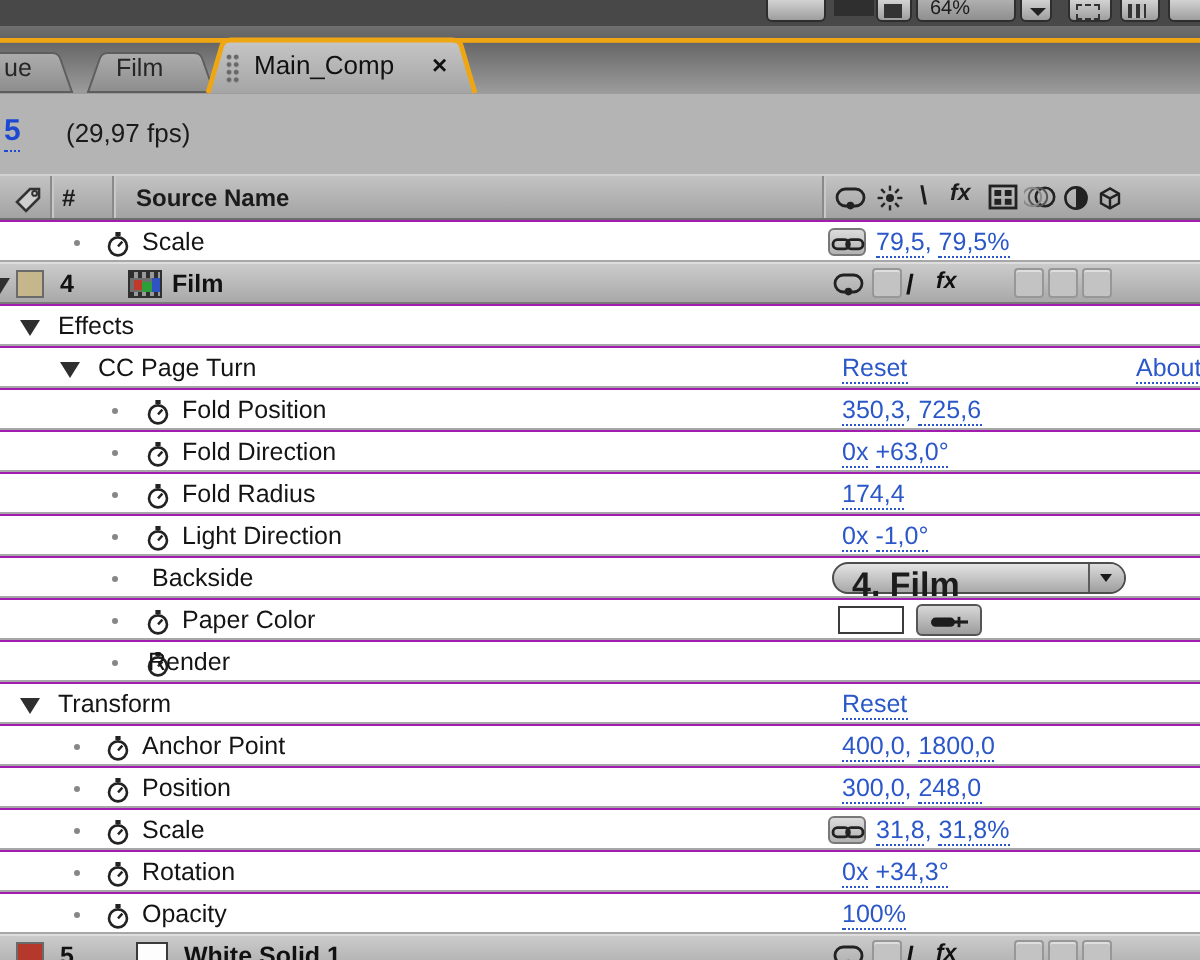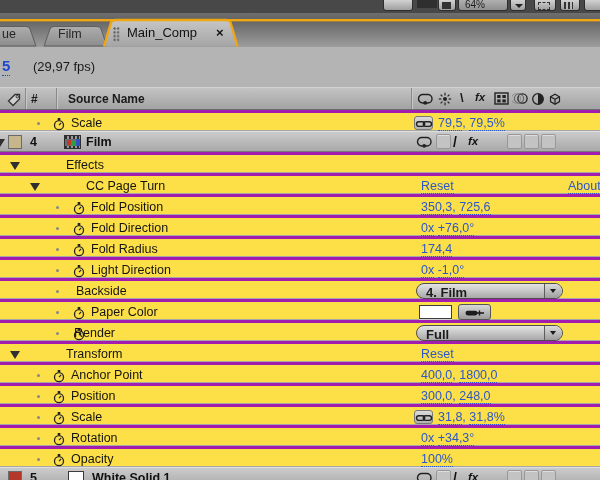--- a/index.html
+++ b/index.html
@@ -27,38 +27,38 @@
     background-size:3.6px 3.8px;}
   
   .timecode{position:absolute;left:2px;top:57px;color:#1d49d2;font-weight:bold;font-size:15px;border-bottom:1px dotted #1d49d2;padding-bottom:1px;}
   .fps{position:absolute;left:33px;top:59px;color:#1a1a1a;font-size:13px;}
   
   .colhead{position:absolute;left:0;top:87px;width:600px;height:23px;background:linear-gradient(#c3c3c3,#a3a3a3);border-top:1px solid #d2d2d2;border-bottom:1px solid #6d6d6d;box-sizing:border-box;}
   .colhead .vdiv{position:absolute;top:0;width:1px;height:21px;background:#8a8a8a;box-shadow:1px 0 0 #c8c8c8;}
   .coltext{position:absolute;top:4px;font-size:12px;font-weight:bold;color:#1b1b1b;}
   .hicon{position:absolute;top:4px;}
   
-  .row{position:absolute;left:0;width:600px;height:21px;background:#fde047;border-top:3px solid #a21caf;box-shadow:inset 0 -1px 0 #a7a7a7;box-sizing:border-box;}
+  .row{position:absolute;left:0;width:600px;height:21px;background:#ffffff;border-top:1px solid #a21caf;box-shadow:inset 0 -1px 0 #a7a7a7;box-sizing:border-box;}
   .row.layer{background:linear-gradient(#cbcbcb,#a7a7a7);border-top:1px solid #dedede;box-shadow:inset 0 -1px 0 #797979;}
   .plabel{position:absolute;top:3px;font-size:12.5px;color:#141414;white-space:nowrap;}
-  .glabel{position:absolute;top:3px;font-size:12.5px;color:#141414;white-space:nowrap;margin-left:37px;}
+  .glabel{position:absolute;top:3px;font-size:12.5px;color:#141414;white-space:nowrap;}
   .lname{position:absolute;top:3px;font-size:12.5px;font-weight:bold;color:#111;white-space:nowrap;}
   .lnum{position:absolute;top:3px;font-size:12.5px;font-weight:bold;color:#111;}
   .kdot{position:absolute;top:9px;width:3px;height:3px;border-radius:50%;background:#878787;}
   .swico{position:absolute;top:4px;}
   .tri{position:absolute;width:0;height:0;border-left:5.5px solid transparent;border-right:5.5px solid transparent;border-top:8px solid #2f2f2f;top:7px;}
   .val{position:absolute;left:421px;top:3px;font-size:12.5px;color:#2b57c8;white-space:pre;}
   .val .u{border-bottom:1px dotted #2b57c8;padding-bottom:0;}
   .link{position:absolute;top:3px;font-size:12.5px;color:#2b57c8;border-bottom:1px dotted #2b57c8;white-space:nowrap;}
   .chainbox{position:absolute;left:414px;top:3px;width:19px;height:14px;background:linear-gradient(#dcdcdc,#b2b2b2);border:1px solid #787878;border-radius:3px;box-sizing:border-box;}
   .chainbox svg{position:absolute;left:0px;top:1px;}
   .val2{left:438px;}
   
   .dropdown{position:absolute;left:416px;top:2px;width:147px;height:16px;background:linear-gradient(#e4e4e4,#a8a8a8);border:1px solid #4d4d4d;border-radius:8px;box-sizing:border-box;}
-  .ddtext{position:absolute;left:9px;top:1px;font-size:13px;font-weight:bold;color:#1c1c1c;}
+  .ddtext{position:absolute;left:9px;top:1px;font-size:17px;font-weight:bold;color:#1c1c1c;}
   .ddbtn{position:absolute;right:0;top:0;width:17px;height:14px;border-left:1px solid #5c5c5c;border-radius:0 7px 7px 0;background:linear-gradient(#dcdcdc,#9e9e9e);}
   .ddarrow{position:absolute;left:5px;top:5px;width:0;height:0;border-left:3.5px solid transparent;border-right:3.5px solid transparent;border-top:4.5px solid #1a1a1a;}
   
   .swatch{position:absolute;left:419px;top:3px;width:33px;height:14px;background:#fff;border:1px solid #3c3c3c;box-shadow:0 1px 0 rgba(255,255,255,.5);box-sizing:border-box;}
   .dropperbtn{position:absolute;left:458px;top:2px;width:33px;height:16px;background:linear-gradient(#d8d8d8,#9c9c9c);border:1px solid #555;border-radius:3px;box-sizing:border-box;}
   .dropperbtn svg{position:absolute;left:4px;top:2px;}
   
   .chip{position:absolute;left:8px;top:3px;width:14px;height:14px;border:1px solid #6a6a6a;box-sizing:border-box;}
   .thumb{position:absolute;left:64px;top:3px;width:17px;height:14px;background:#6e6e6e;border:1px solid #2f2f2f;box-sizing:border-box;overflow:hidden;}
   .thumb .perf{position:absolute;left:0;top:0;width:100%;height:2.5px;background:repeating-linear-gradient(90deg,#2f2f2f 0 2px,#9a9a9a 2px 4px);}
@@ -266,21 +266,21 @@
   <span class="plabel" style="left:91px">Fold Position</span>
   <span class="val"><span class="u">350,3</span><span>, </span><span class="u">725,6</span></span>
 </div>
 
 <div class="row" style="top:215px">
   <span class="kdot" style="left:56px"></span>
   <svg class="swico" style="left:72px" width="14" height="14">
       <use href="#i-sw"></use>
     </svg>
   <span class="plabel" style="left:91px">Fold Direction</span>
-  <span class="val"><span class="u">0x</span><span> </span><span class="u">+76,0°</span></span>
+  <span class="val"><span class="u">0x</span><span> </span><span class="u">+63,0°</span></span>
 </div>
 
 <div class="row" style="top:236px">
   <span class="kdot" style="left:56px"></span>
   <svg class="swico" style="left:72px" width="14" height="14">
       <use href="#i-sw"></use>
     </svg>
   <span class="plabel" style="left:91px">Fold Radius</span>
   <span class="val"><span class="u">174,4</span></span>
 </div>
@@ -318,26 +318,20 @@
       </svg>
   </div>
 </div>
 
 <div class="row" style="top:320px">
   <span class="kdot" style="left:56px"></span>
   <svg class="swico" style="left:72px" width="14" height="14">
       <use href="#i-sw"></use>
     </svg>
   <span class="plabel" style="left:74px">Render</span>
-  <div class="dropdown">
-    <span class="ddtext">Full</span>
-    <div class="ddbtn">
-        <div class="ddarrow"></div>
-      </div>
-  </div>
 </div>
 
 <div class="row" style="top:341px">
   <div class="tri" style="left:10px"></div>
   <span class="glabel" style="left:29px">Transform</span>
   <span class="link" style="left:421px">Reset</span>
 </div>
 
 <div class="row" style="top:362px">
   <span class="kdot" style="left:37px"></span>

